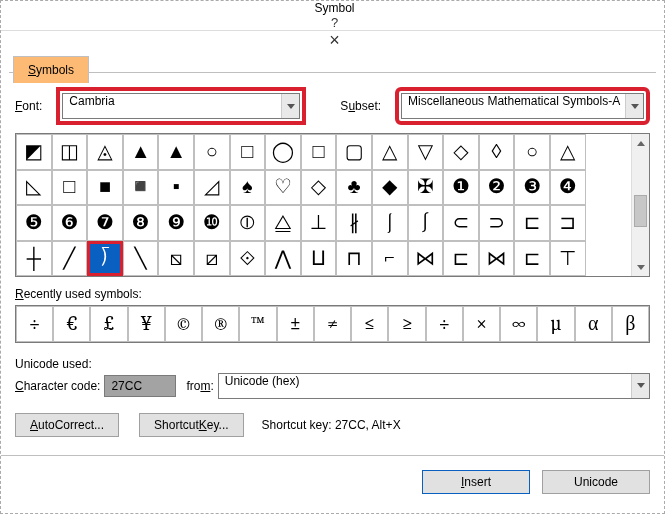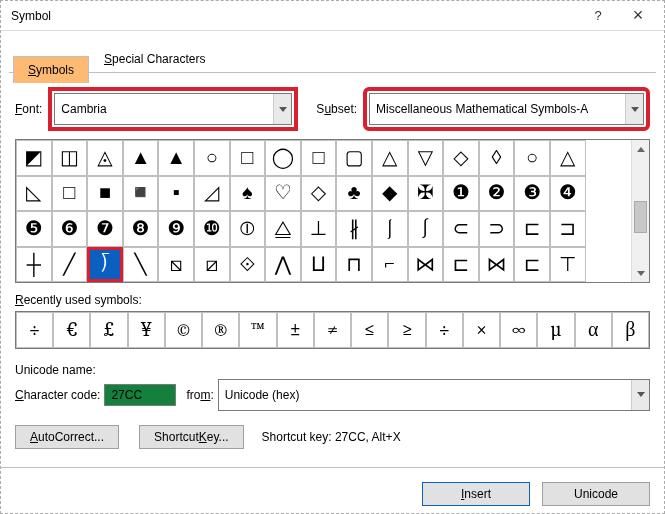--- a/index.html
+++ b/index.html
@@ -11,20 +11,21 @@
     height: 514px;
     overflow: hidden;
     border: 1px dashed #aaa;
   }
   .titlebar {
     height: 30px;
     padding: 0 6px 0 10px;
     display: flex;
     align-items: center;
     border-bottom: 1px solid #ddd;
+    flex-direction: column;
   }
   .titlebar .title { flex: 1; font-size: 12px; }
   .titlebar .winbtn {
     width: 40px; height: 28px;
     display: flex; align-items: center; justify-content: center;
     font-size: 13px;
     color: #333;
   }
   .tabs {
     display: flex;
@@ -36,26 +37,26 @@
     border-bottom: none;
   }
   .tab.active {
     border-color: #bfbfbf;
     background: #fdba74;
     position: relative;
     top: 11px;
   }
   .tabline { border-bottom: 1px solid #bfbfbf; margin: 0 8px; }
   .body { padding: 14px 14px 8px 14px; }
-  .row { display: flex; align-items: center; margin-bottom: 8px; }
+  .row { display: flex; align-items: center; margin-bottom: 8px; gap: 8px; }
   .lbl { margin-right: 6px; }
   .underline { text-decoration: underline; }
   .select {
-    display: flex; align-items: center;
-    border: 1px solid #7a7a7a; height: 32px;
+    display: flex; align-items: flex-start;
+    border: 1px solid #7a7a7a; height: 26px;
     background: #fff;
     padding-left: 6px;
     flex: 1;
     position: relative;
   }
   .select .drop {
     width: 18px; height: 100%;
     border-left: 1px solid #ccc;
     display: flex; align-items: center; justify-content: center;
     background: #e9e9e9;
@@ -111,21 +112,21 @@
   .recents .cell {
     width: 37.7px;
   }
   .unicode-label { margin-top: 14px; }
   .meta-row { display:flex; align-items:center; margin-top: 2px; }
   .meta-row .name { width: 300px; }
   .meta-row .lbl2 { margin-right: 4px; }
   .textbox {
     border: 1px solid #7a7a7a; height: 22px;
     padding: 0 6px; display: flex; align-items: center;
-    background: #15803d;
+    background: #a3a3a3;
   }
   .codebox { width: 72px; margin-right: 10px; }
   .from-sel { width: 124px; gap: 16px; }
   .btnrow { display:flex; align-items: center; margin-top: 14px; }
   .btn {
     border: 1px solid #a0a0a0;
     background: #e1e1e1;
     height: 24px;
     padding: 0 14px;
     display: inline-flex; align-items: center; justify-content: center;
@@ -144,21 +145,20 @@
 <body>
 
 <div class="titlebar">
   <div class="title">Symbol</div>
   <div class="winbtn">?</div>
   <div class="winbtn" style="font-size:18px">×</div>
 </div>
 
 <div class="tabs">
   <div class="tab active"><span class="underline">S</span><span>ymbols</span></div>
-  <div class="tab"><span class="underline">S</span><span>pecial Characters</span></div>
 </div>
 <div class="tabline"></div>
 
 <div class="body">
   <div class="row">
     <span class="lbl"><span class="underline">F</span><span>ont:</span></span>
     <div class="red-callout font-wrap">
       <div class="select">
         <span>Cambria</span>
         <span style="flex:1"></span>
@@ -290,21 +290,21 @@
       <div class="cell">≤</div>
       <div class="cell">≥</div>
       <div class="cell">÷</div>
       <div class="cell">×</div>
       <div class="cell">∞</div>
       <div class="cell">µ</div>
       <div class="cell">α</div>
       <div class="cell">β</div>
     </div>
 
-  <div class="unicode-label">Unicode name:</div>
+  <div class="unicode-label">Unicode used:</div>
   <div class="meta-row">
     <span class="lbl2"><span class="underline">C</span><span>haracter code:</span></span>
     <div class="textbox codebox">
         <span>27CC</span>
       </div>
     <span class="lbl2"><span>fro</span><span class="underline">m</span><span>:</span></span>
     <div class="select from-sel">
         <span>Unicode (hex)</span>
         <span style="flex:1"></span>
         <span class="drop">

